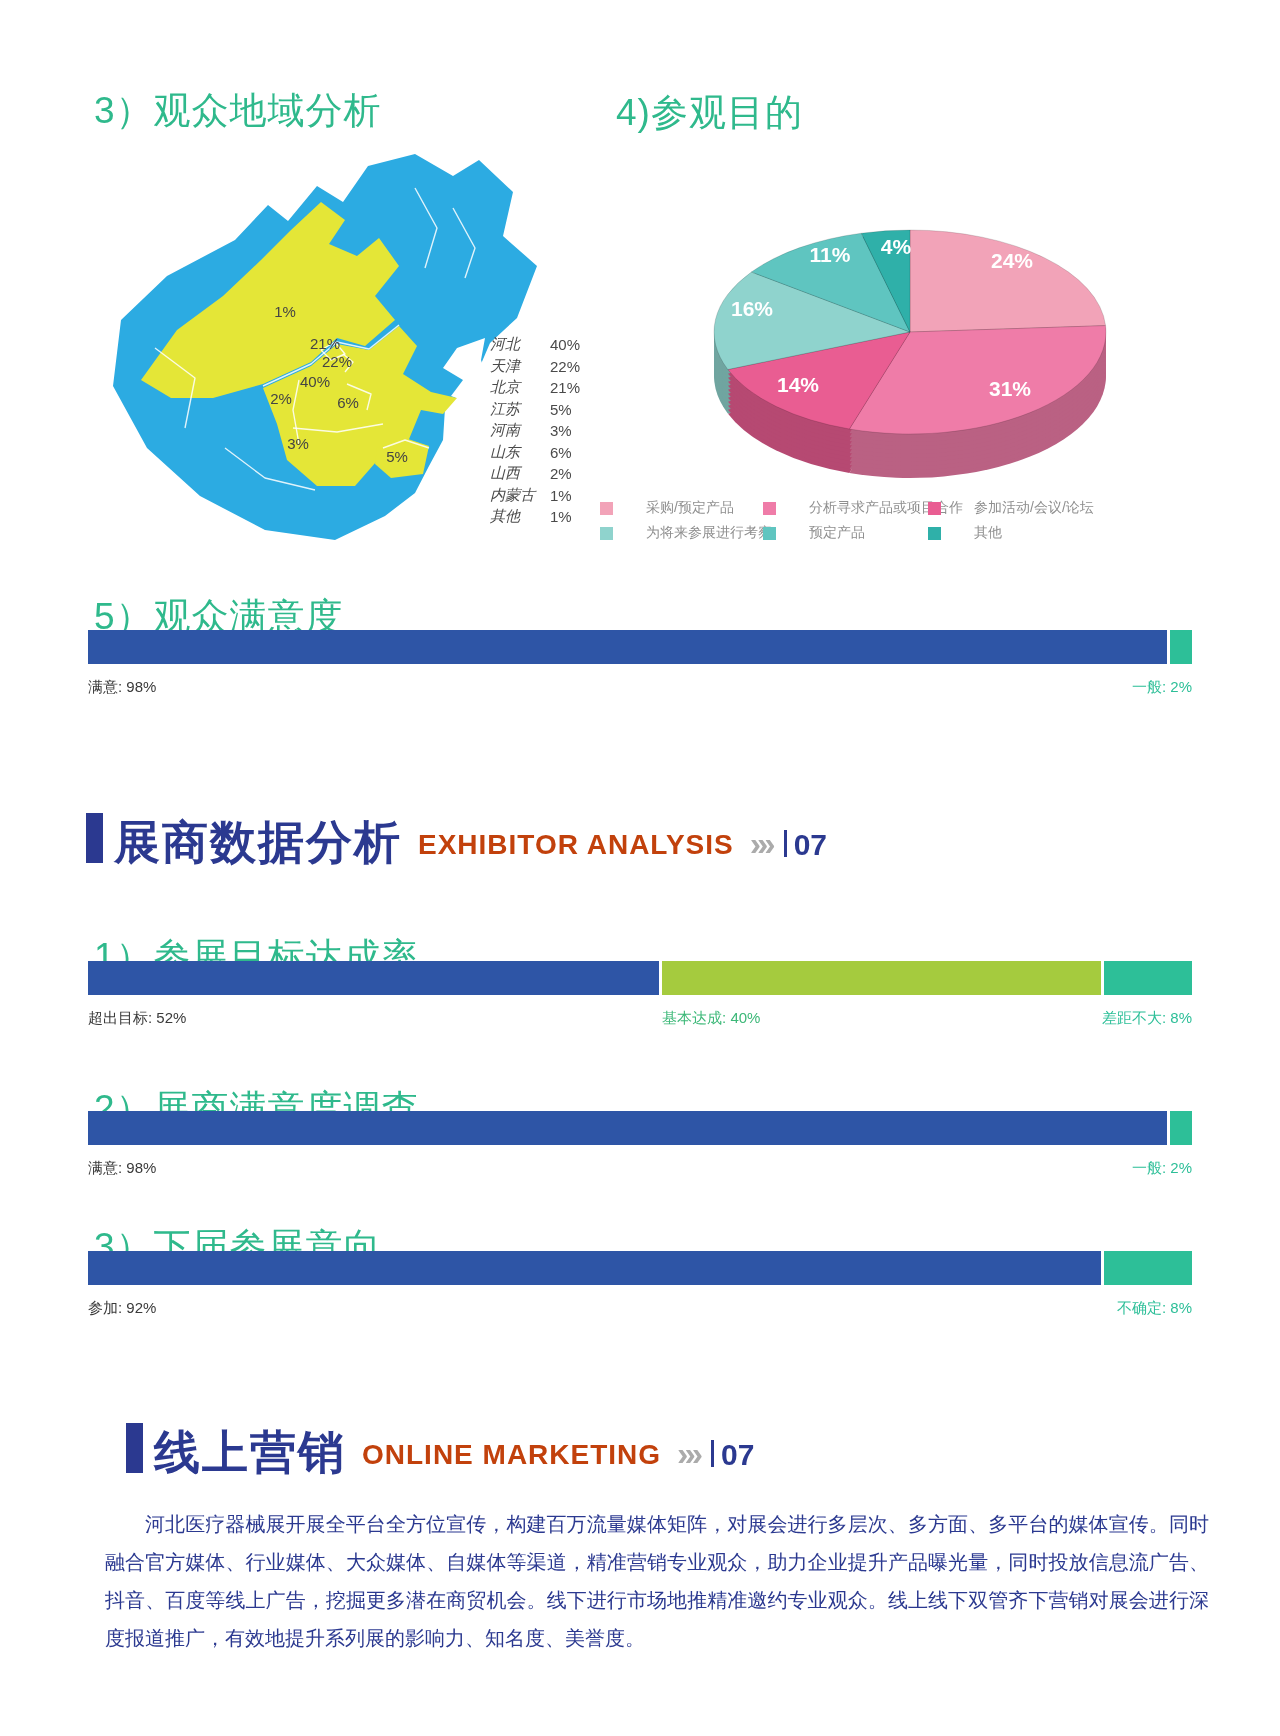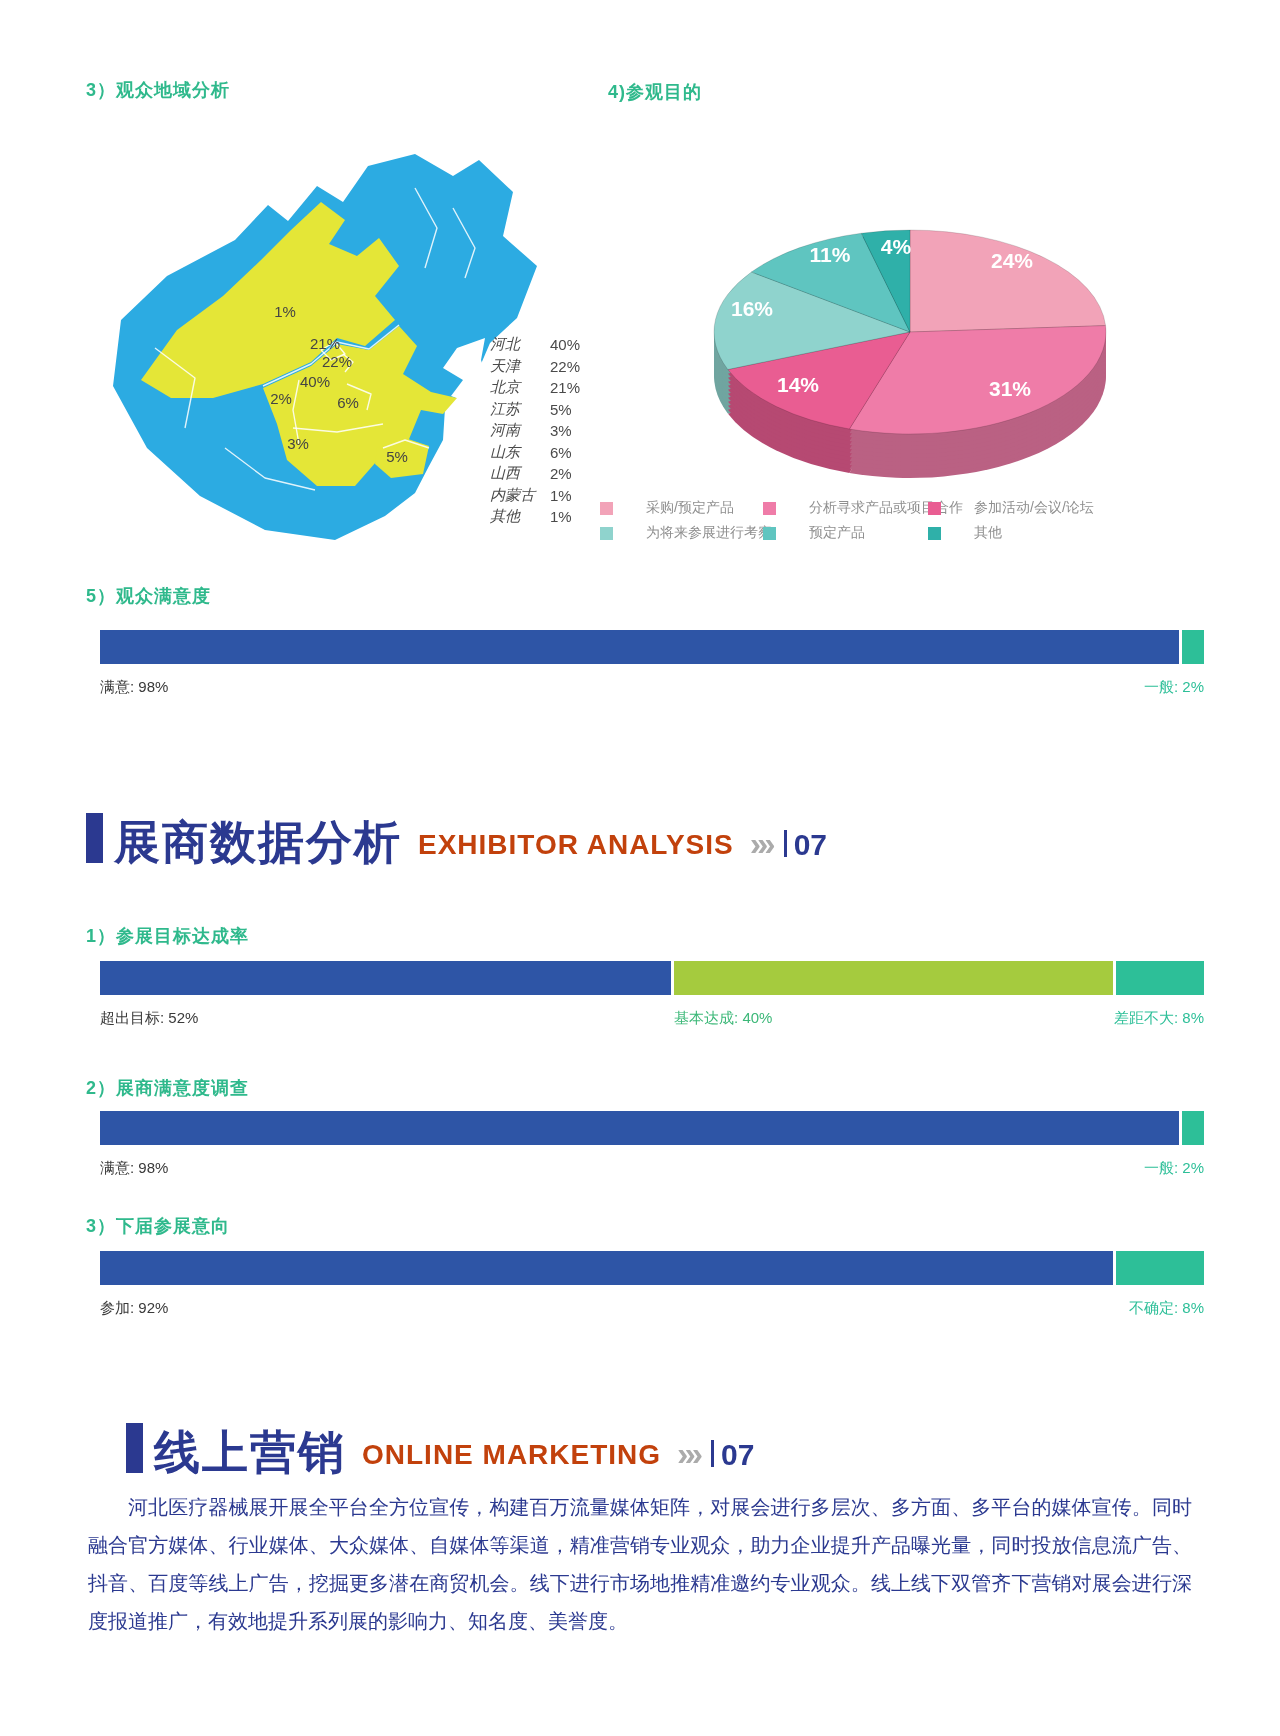--- a/index.html
+++ b/index.html
@@ -1,49 +1,49 @@
 <!DOCTYPE html>
 <html><head>
 <meta charset="utf-8">
 <style>
   html,body{margin:0;padding:0;background:#ffffff;}
   .page{position:relative;width:1280px;height:1736px;margin:0 auto;background:#ffffff;overflow:hidden;
         font-family:"Liberation Sans","DejaVu Sans",sans-serif;}
-  .sec-title{position:absolute;margin:0;font-size:18px;font-weight:bold;color:#2fb98c;letter-spacing:1px;}
+  .sec-title{position:absolute;margin:8px;font-size:37px;font-weight:normal;color:#2fb98c;letter-spacing:1px;}
   
   .map-wrap{position:absolute;left:85px;top:148px;width:478px;height:398px;}
   .map-wrap svg{display:block;width:100%;height:100%;}
   .map-label{position:absolute;transform:translate(-50%,-50%);font-size:15px;color:#444;white-space:nowrap;}
   
   .region-legend{position:absolute;left:490px;top:334px;}
   .region-row{display:flex;height:21.5px;align-items:center;font-size:15px;color:#4a4a4a;}
   .region-row .rname{width:60px;font-style:italic;}
   
   .pie-wrap{position:absolute;left:640px;top:192px;width:480px;height:312px;}
   .pie-wrap svg{display:block;width:100%;height:100%;overflow:visible;}
   .pie-legend{position:absolute;left:600px;top:499px;width:520px;display:grid;
               grid-template-columns:163px 165px auto;row-gap:7px;}
   .pl-item{display:flex;align-items:center;font-size:14px;color:#8f8f8f;white-space:nowrap;gap:28px;}
   .pl-sq{width:13px;height:13px;margin-right:5px;flex:0 0 auto;}
   
-  .bar-chart{position:absolute;left:100px;width:1104px;}
+  .bar-chart{position:absolute;left:88px;width:1104px;}
   .bar-row{display:flex;gap:3px;height:34px;}
   .bar-seg{height:100%;}
   .bar-labels{position:relative;height:20px;margin-top:14px;font-size:15px;}
   .bar-labels span{position:absolute;top:0;white-space:nowrap;}
   
   .big-header{position:absolute;left:86px;display:flex;align-items:flex-end;height:60px;}
   .hbar{width:17px;height:50px;background:#2b3990;margin-right:11px;margin-bottom:3px;}
   .h-zh{font-size:46px;line-height:1.05;font-weight:bold;color:#2b3990;letter-spacing:2px;}
   .h-en{font-size:28px;font-weight:bold;color:#c2410c;margin-left:16px;margin-bottom:5px;letter-spacing:1px;}
   .h-chev{font-size:34px;font-weight:bold;color:#ababab;letter-spacing:-4px;margin-left:16px;margin-bottom:3px;}
   .h-div{width:3px;height:27px;background:#2b3990;margin:0 7px 9px 12px;}
   .h-num{font-size:30px;font-weight:bold;color:#2b3990;margin-bottom:4px;}
   
-  .para{position:absolute;left:88px;top:1488px;width:1104px;margin:0;font-size:20px;line-height:38px;
+  .para{position:absolute;left:88px;top:1488px;width:1104px;margin:17px;font-size:20px;line-height:38px;
         color:#2b3990;text-align:justify;text-indent:2em;}
 </style>
 </head>
 <body>
 
 <div class="page">
 
   <h2 class="sec-title" style="left:86px;top:78px;">3）观众地域分析</h2>
 
   <div class="map-wrap">

